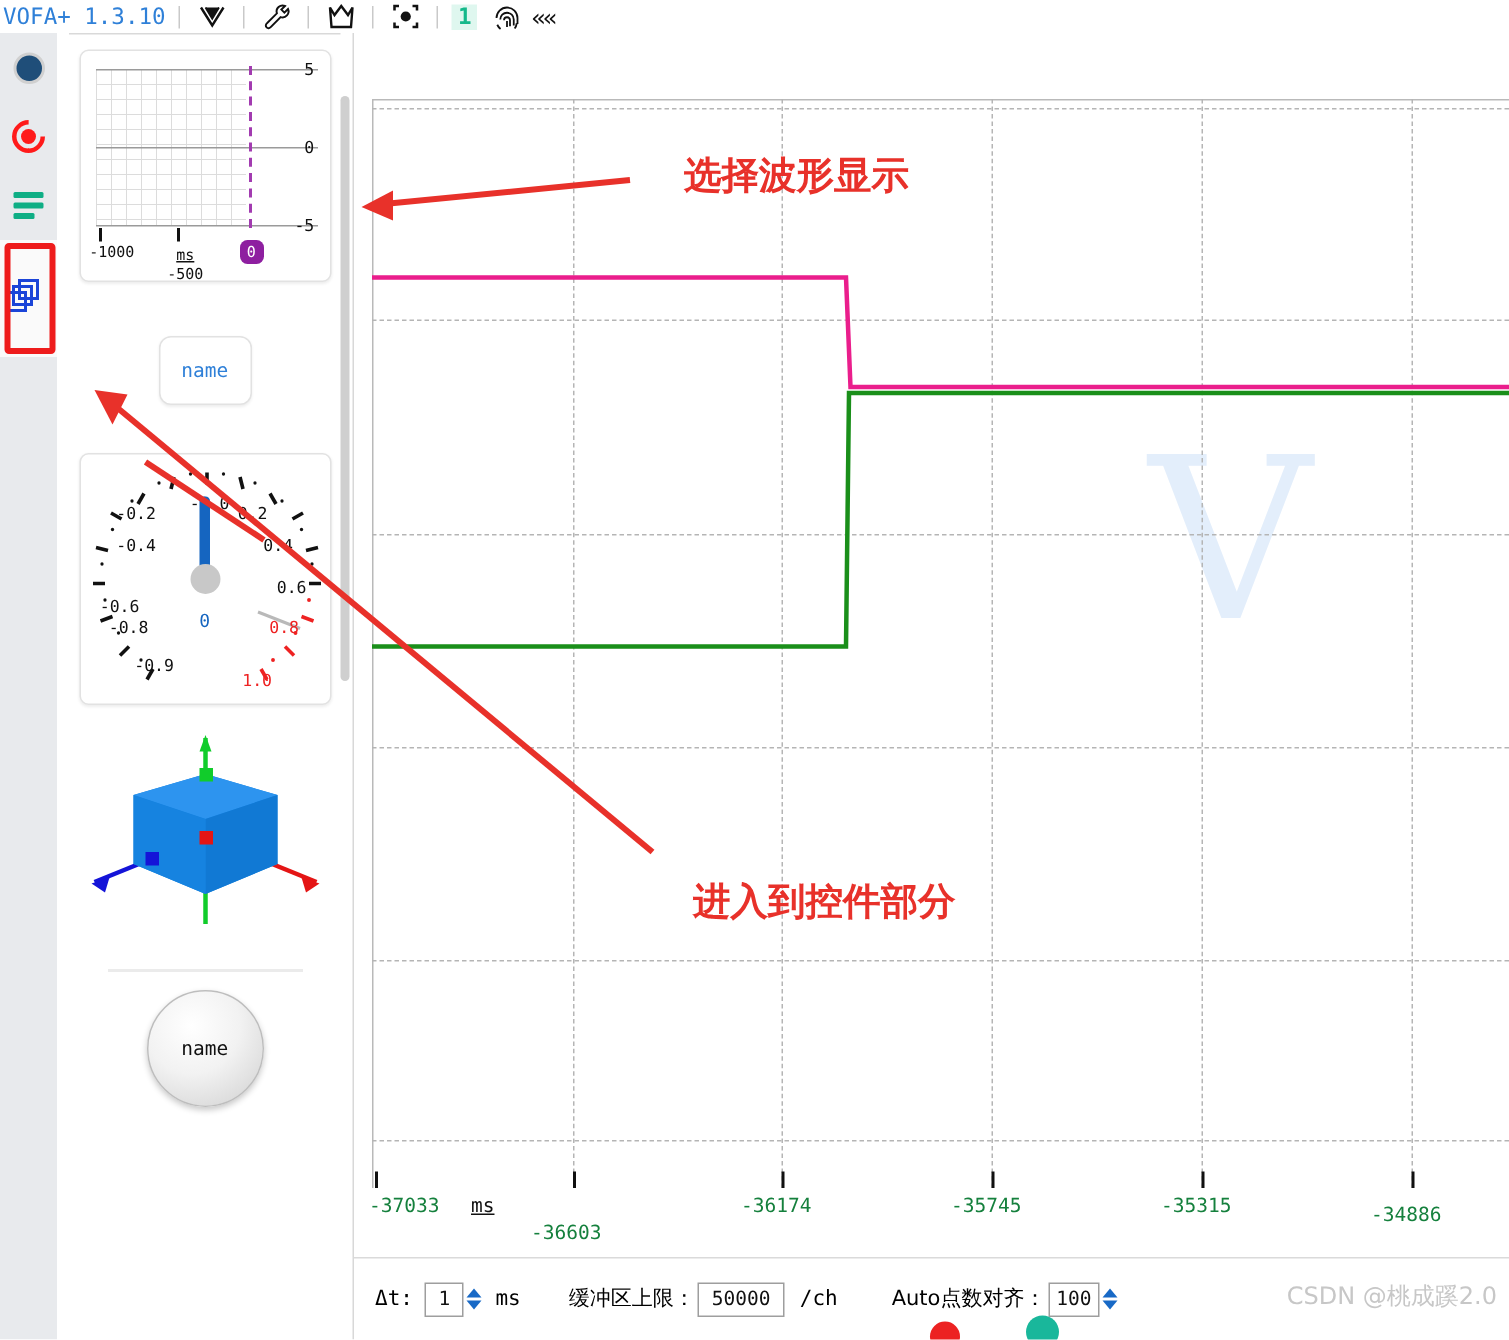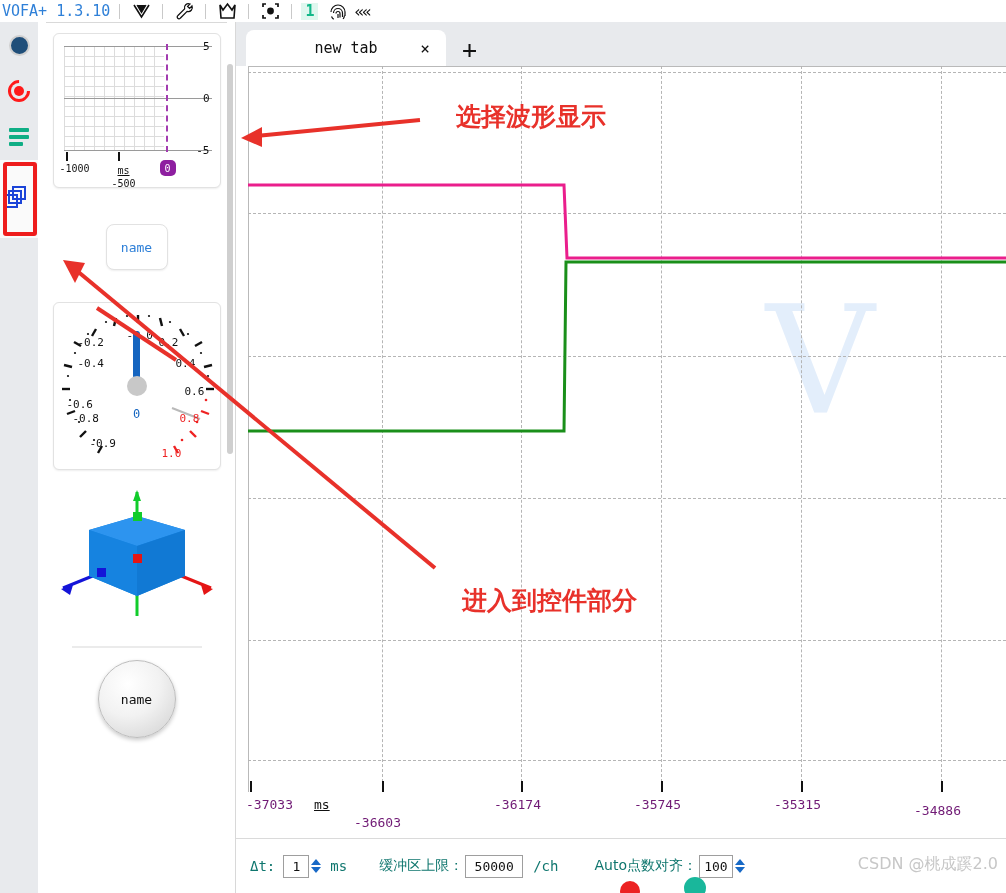--- a/index.html
+++ b/index.html
@@ -187,33 +187,33 @@
     background-position: 0 0, 0 0;
   }
   .vline { position: absolute; top: 0; bottom: 46px; width: 0; border-left: 1px dashed #b5b5b5; }
   .hline { position: absolute; left: 12px; right: 0; height: 0; border-top: 1px dashed #b5b5b5; }
   .wm {
     position: absolute; right: 10px; top: 230px; width: 230px; height: 320px;
     color: #e3eefb; font-size: 150px; font-family: "DejaVu Serif", serif;
     line-height: 130px; user-select: none; pointer-events: none;
   }
   .xtick { position: absolute; bottom: 46px; width: 2px; height: 11px; background: #111; }
-  .xlabel { position: absolute; font-size: 13px; color: #701a75; white-space: nowrap; }
+  .xlabel { position: absolute; font-size: 13px; color: #15803d; white-space: nowrap; }
   .xunit { position: absolute; font-size: 13px; color: #111; text-decoration: underline; }
 
   
   .ann-text { position: absolute; color: #e8312a; font-size: 25px; font-family: "DejaVu Sans", sans-serif; font-weight: 600; white-space: nowrap; }
 
   
   .bottombar {
     position: absolute; left: 0; right: 0; bottom: 0; height: 55px;
     background: #fff; border-top: 1px solid #dadada;
     display: flex; align-items: center; padding-left: 14px; gap: 0px;
   }
-  .bb-label { font-size: 14px; color: #0f766e; white-space: nowrap; }
+  .bb-label { font-size: 14px; color: #000000; white-space: nowrap; }
   .bb-label.cn { font-family: "DejaVu Sans", sans-serif; }
   .bb-input {
     height: 23px; border: 1px solid #9e9e9e; background: #fff;
     font-size: 13px; font-family: "DejaVu Sans Mono", monospace;
     text-align: center; color: #111; padding: 0 3px;
   }
   .spin { display: flex; flex-direction: column; margin-left: 2px; }
   .spin i {
     width: 0; height: 0; border-left: 5px solid transparent; border-right: 5px solid transparent;
     display: block;
@@ -409,27 +409,20 @@
       </svg>
     </div>
     <div class="panel-divider"></div>
 
     <div class="wcard roundbtn">
       <span class="roundbtn-txt">name</span>
     </div>
   </div>
 
   <div class="main">
-    <div class="tabstrip">
-      <div class="tab">
-        <span class="tab-label">new tab</span>
-        <span class="tab-close">×</span>
-      </div>
-      <div class="tab-add">+</div>
-    </div>
 
     <div class="plot">
       <div class="plot-grid"></div>
 
       <div class="wm">V</div>
 
       <div class="vline" style="left:146px"></div>
       <div class="vline" style="left:285px"></div>
       <div class="vline" style="left:425px"></div>
       <div class="vline" style="left:565px"></div>

